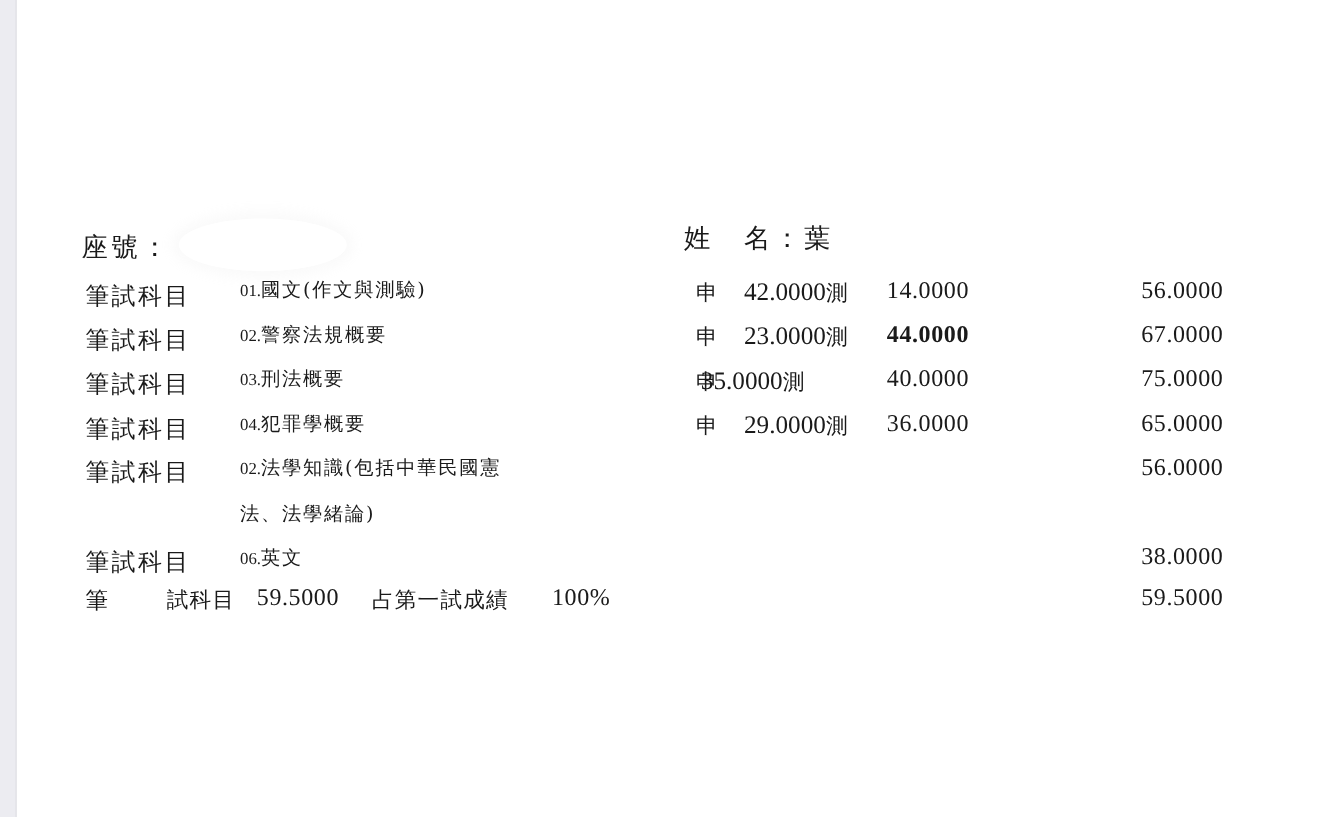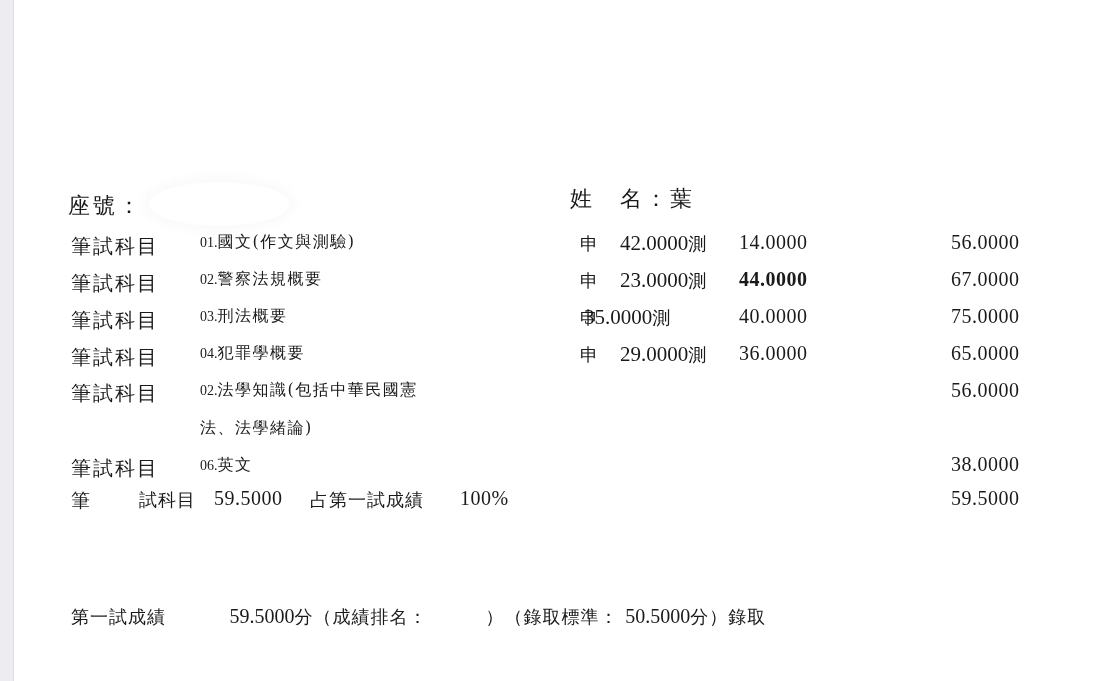--- a/index.html
+++ b/index.html
@@ -122,20 +122,14 @@
 
   <div>
     <span class="abs mixed" style="left:57px; top:488px; font-size:19px;">筆</span>
     <span class="abs mixed" style="left:125px; top:488px; font-size:18px; letter-spacing:1px;">試科目</span>
     <span class="abs score" style="left:200px; top:487px;">59.5000</span>
     <span class="abs mixed" style="left:296px; top:488px; letter-spacing:1px;">占第一試成績</span>
     <span class="abs score" style="left:446px; top:487px;">100%</span>
     <span class="abs score" style="left:937px; top:487px;">59.5000</span>
   </div>
 
-  <div class="abs footer" style="left:57px; top:605px;">
-    <span>第一試成績</span>
-    <span style="display:inline-block; width:50px;"></span>
-    <span class="n">59.5000</span><span>分</span><span>（成績排名：</span><span style="display:inline-block; width:58px;"></span><span>）</span><span>（錄取標準：</span>
-    <span class="n">50.5000</span><span>分</span><span>）</span><span>錄取</span>
-  </div>
 
 </div>
 
 </body></html>

